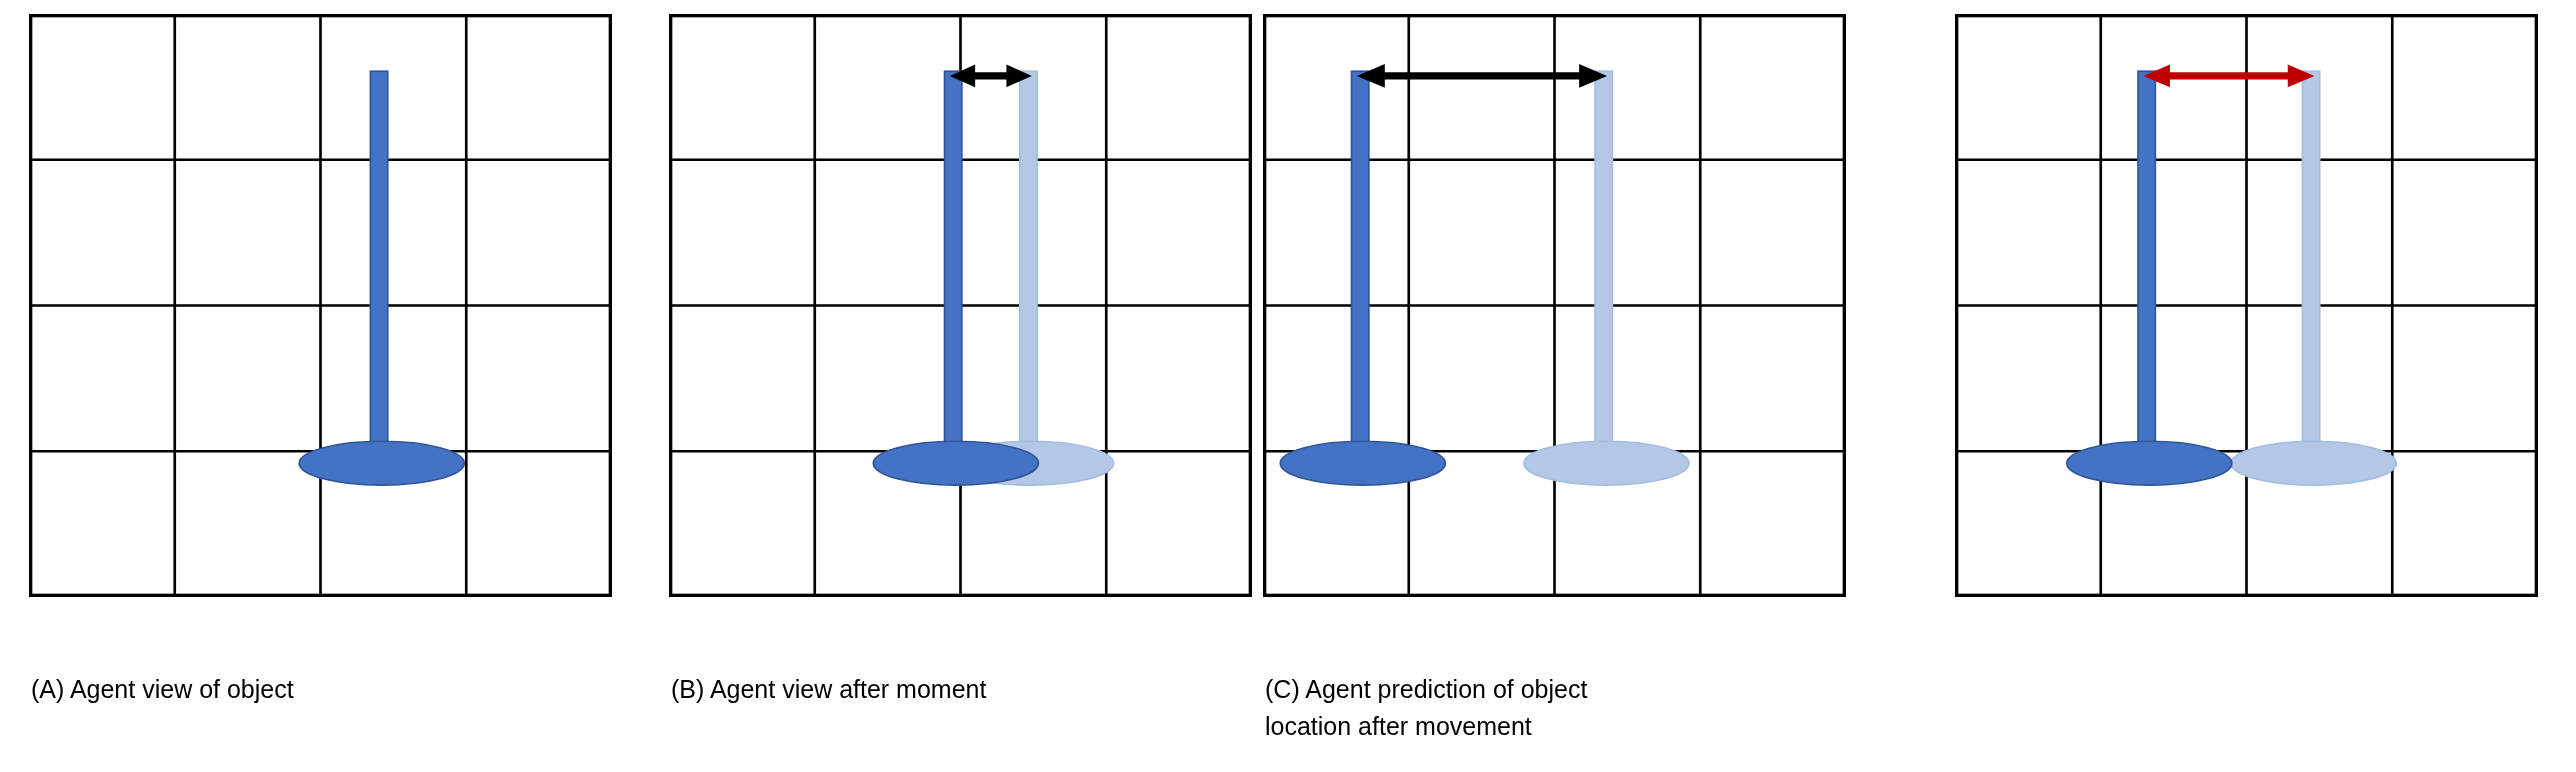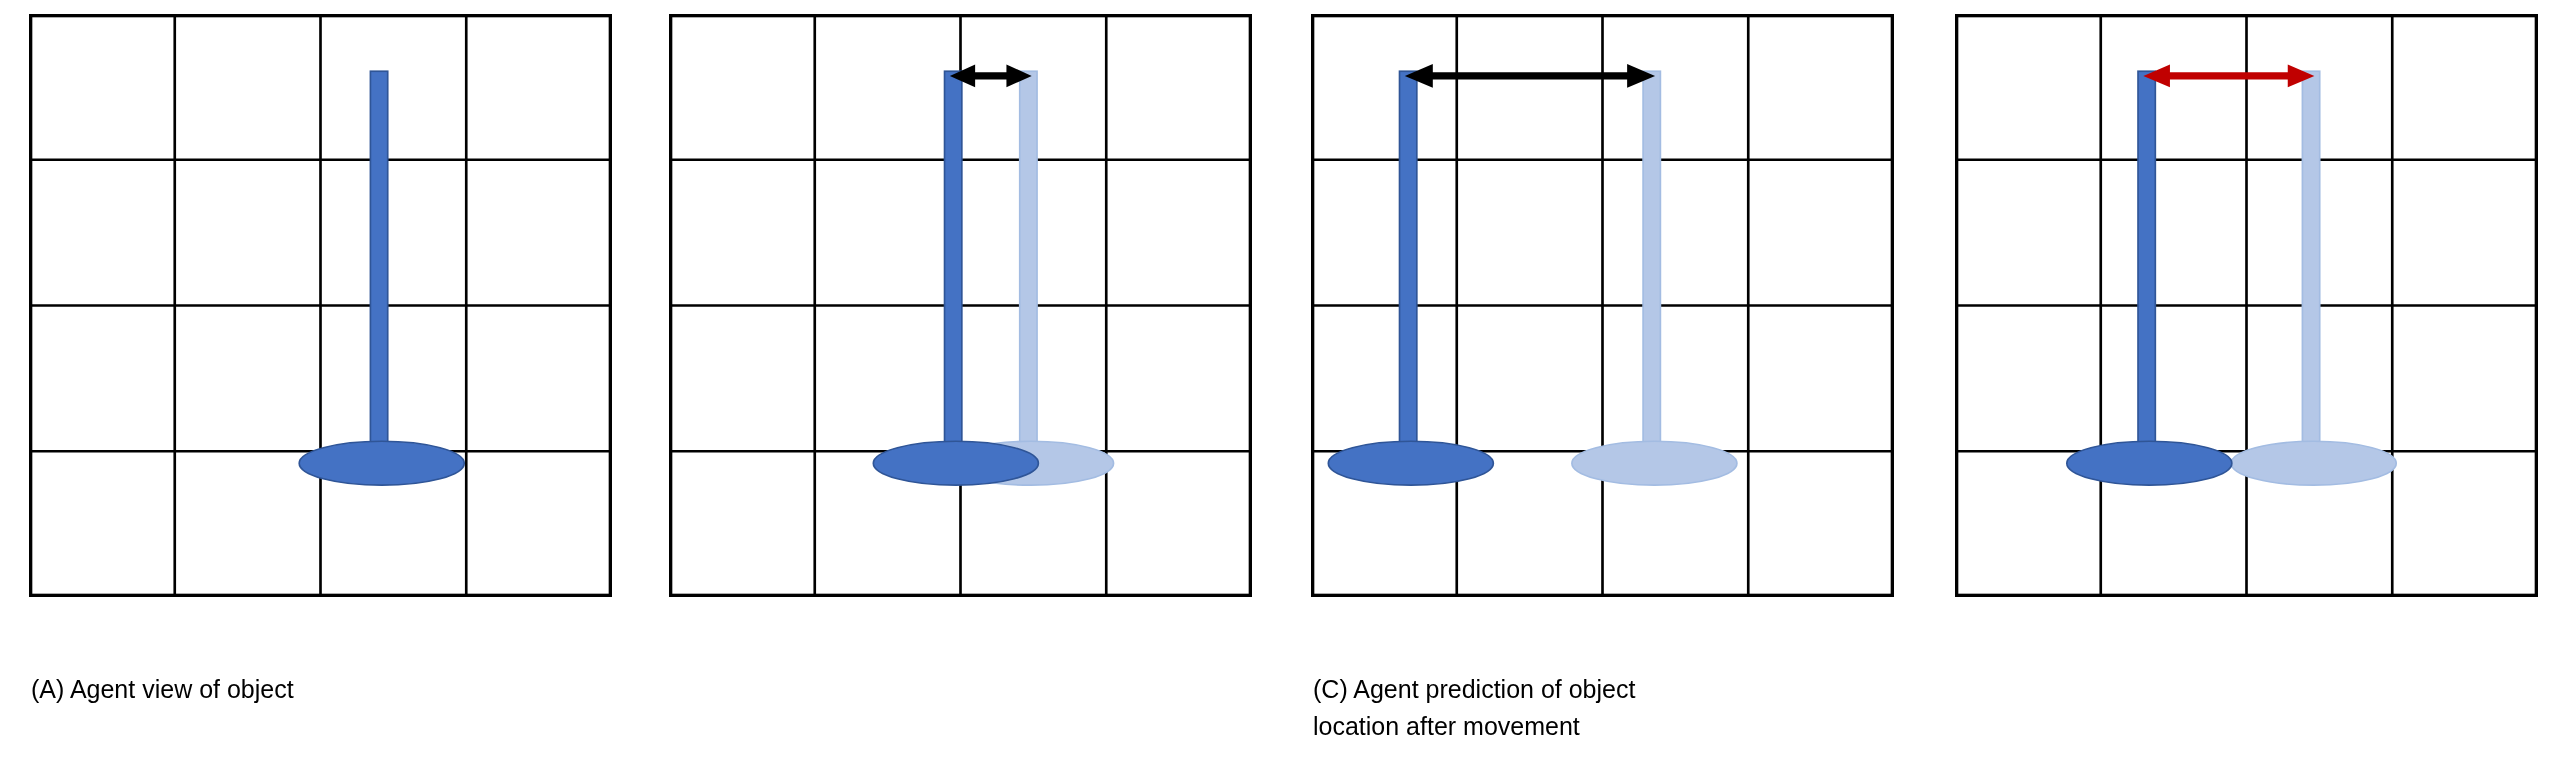--- a/index.html
+++ b/index.html
@@ -107,22 +107,23 @@
             <rect x="414" y="86" width="26" height="603.85" fill="#4472C4" stroke="#2F5597" stroke-width="2.5"></rect>
             <ellipse cx="431" cy="675" rx="124" ry="33" fill="#4472C4" stroke="#2F5597" stroke-width="2.5"></ellipse>
           </g>
           <g>
             <line x1="449.36" y1="93" x2="517.64" y2="93" stroke="#000000" stroke-width="11" stroke-linecap="butt"></line>
             <polygon points="422,93 460,76 460,110" fill="#000000"></polygon>
             <polygon points="545,93 507,76 507,110" fill="#000000"></polygon>
           </g>
         </svg>
       </div>
+      <div class="caption">(B) Agent view after moment</div>
     </div>
-    <div class="panel" style="left: 1282px; text-decoration: underline;">
+    <div class="panel" style="left: 1234px; text-decoration: underline;">
       <div class="panel-stage">
         <svg viewBox="0 0 876 876" class="grid-svg">
           <line x1="219" y1="0" x2="219" y2="876" stroke="#000000" stroke-width="4"></line>
           <line x1="438" y1="0" x2="438" y2="876" stroke="#000000" stroke-width="4"></line>
           <line x1="657" y1="0" x2="657" y2="876" stroke="#000000" stroke-width="4"></line>
           <line x1="0" y1="219" x2="876" y2="219" stroke="#000000" stroke-width="4"></line>
           <line x1="0" y1="438" x2="876" y2="438" stroke="#000000" stroke-width="4"></line>
           <line x1="0" y1="657" x2="876" y2="657" stroke="#000000" stroke-width="4"></line>
           <rect x="2.5" y="2.5" width="871" height="871" fill="none" stroke="#000000" stroke-width="5"></rect>
         </svg>

